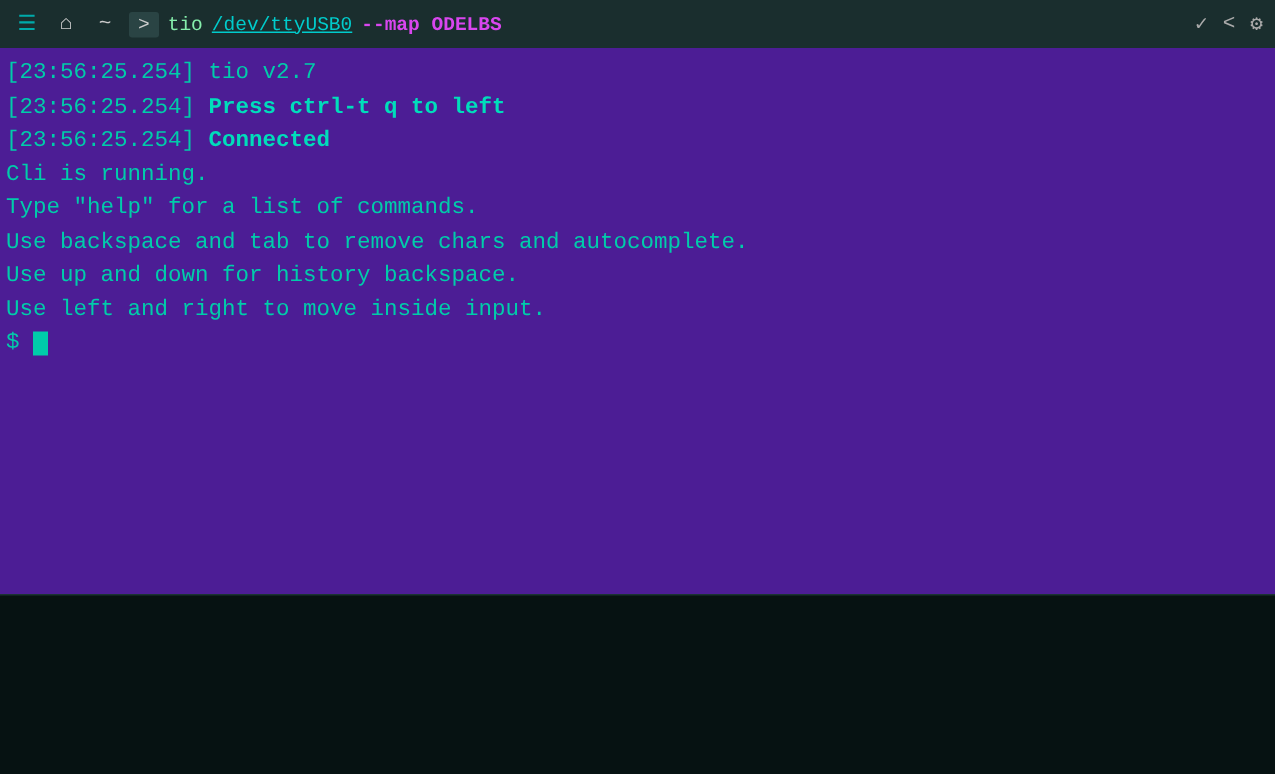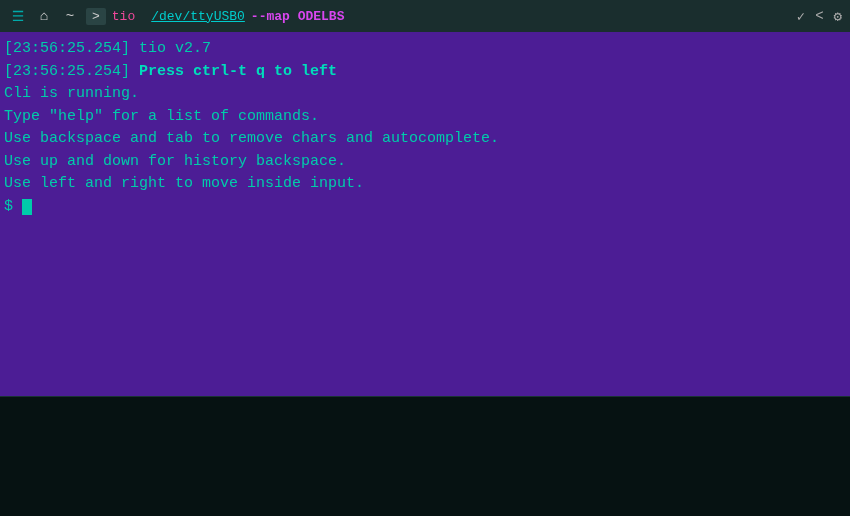--- a/index.html
+++ b/index.html
@@ -47,29 +47,28 @@
 
     .titlebar-arrow {
       background: #2a4444;
       color: #cccccc;
       padding: 1px 6px;
       font-size: 13px;
       border-radius: 2px;
     }
 
     .titlebar-cmd {
-      color: #ec4899;
+      color: #86efac;
       font-size: 13px;
     }
 
     .titlebar-cmd-link {
       color: #00cccc;
       text-decoration: underline;
       font-size: 13px;
-      margin-left: 10px;
     }
 
     .titlebar-cmd-rest {
       color: #d946ef;
       font-size: 13px;
       font-weight: bold;
     }
 
     .titlebar-actions {
       margin-left: auto;
@@ -154,20 +153,21 @@
   <div class="titlebar-actions">
     <span class="titlebar-action">✓</span>
     <span class="titlebar-action">&lt;</span>
     <span class="titlebar-action">⚙</span>
   </div>
 </div>
 
 <div class="terminal">
   <span class="line line-timestamp">[23:56:25.254] tio v2.7</span>
   <span class="line"><span class="line-timestamp">[23:56:25.254] </span><span class="line-bold">Press ctrl-t q to left</span></span>
+  <span class="line"><span class="line-timestamp">[23:56:25.254] </span><span class="line-connected">Connected</span></span>
   <span class="line line-normal">Cli is running.</span>
   <span class="line line-normal">Type "help" for a list of commands.</span>
   <span class="line line-normal">Use backspace and tab to remove chars and autocomplete.</span>
   <span class="line line-normal">Use up and down for history backspace.</span>
   <span class="line line-normal">Use left and right to move inside input.</span>
   <span class="line line-normal">$ <span class="cursor-block"></span></span>
 </div>
 
 <div class="bottom-panel"></div>
 

